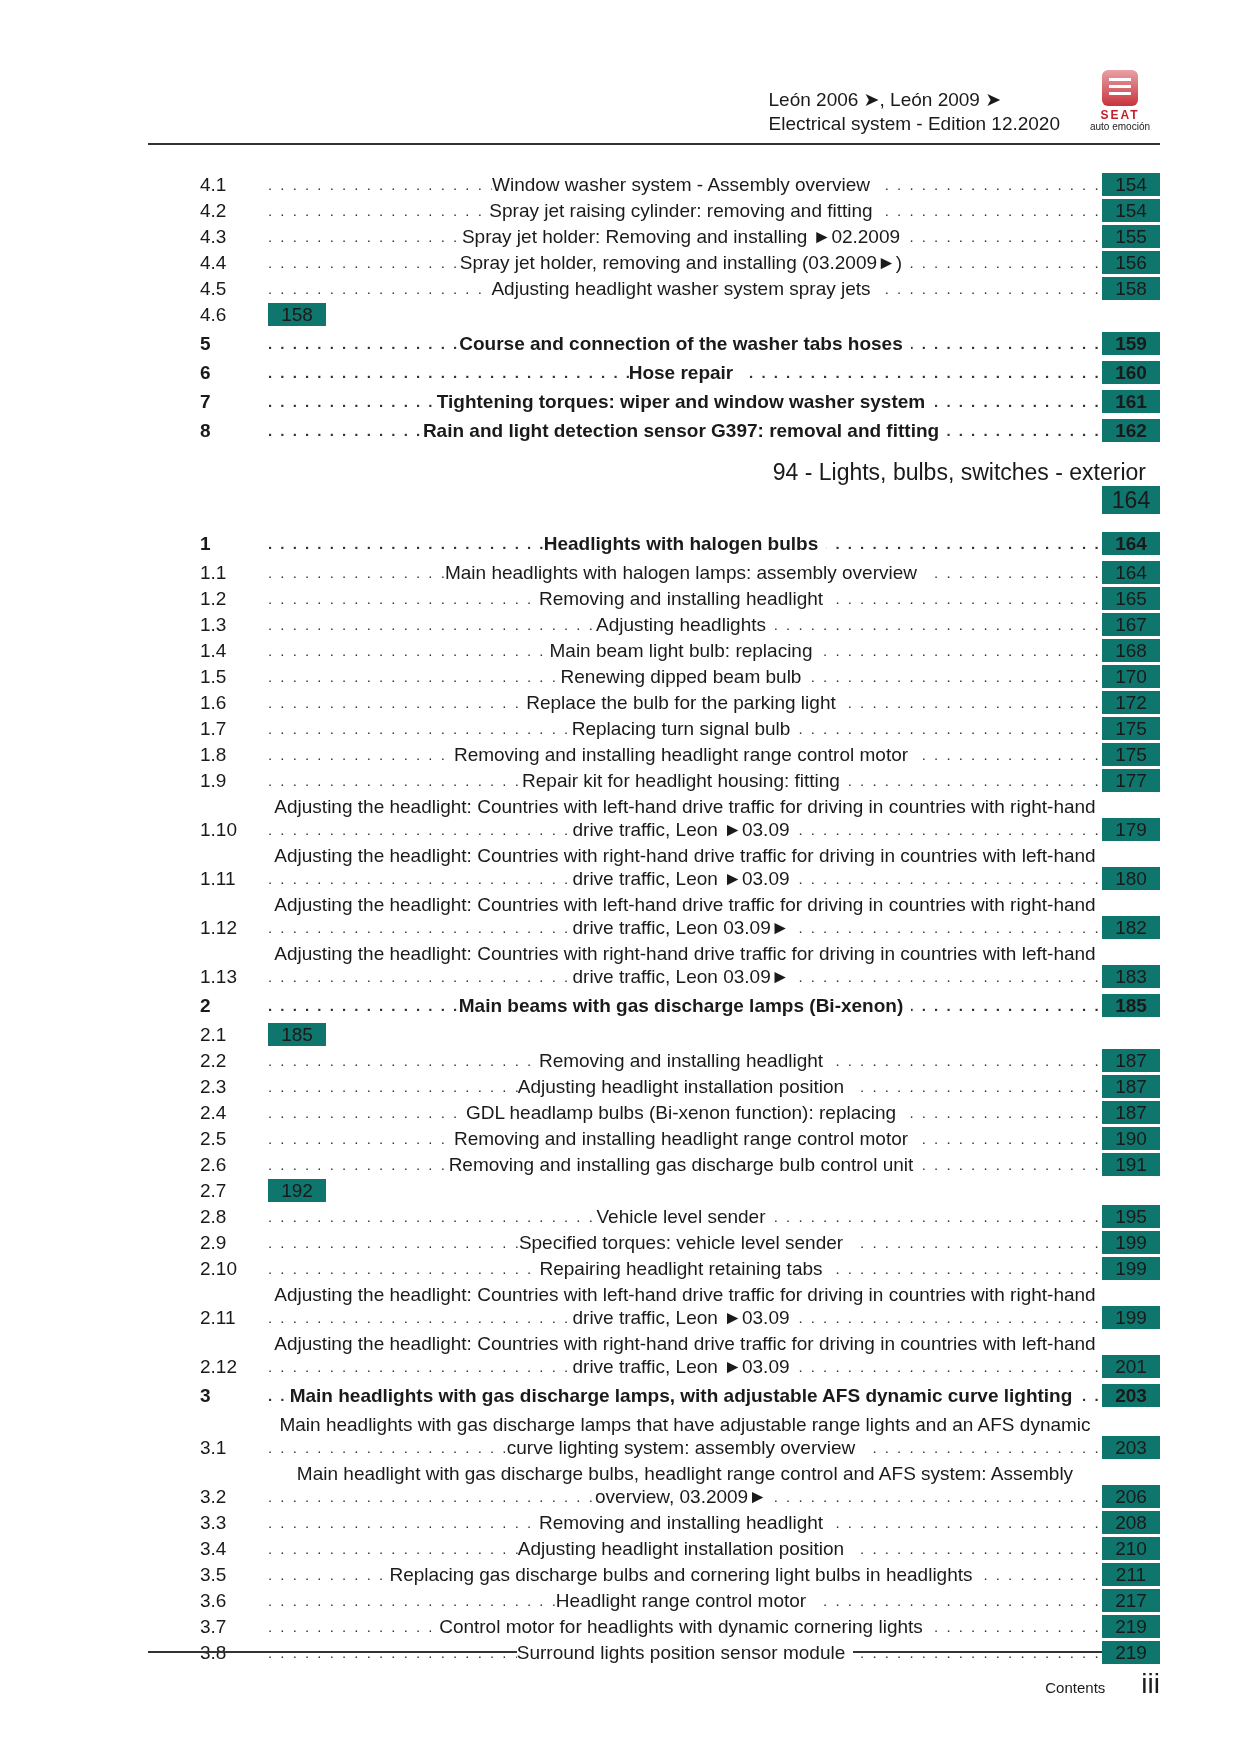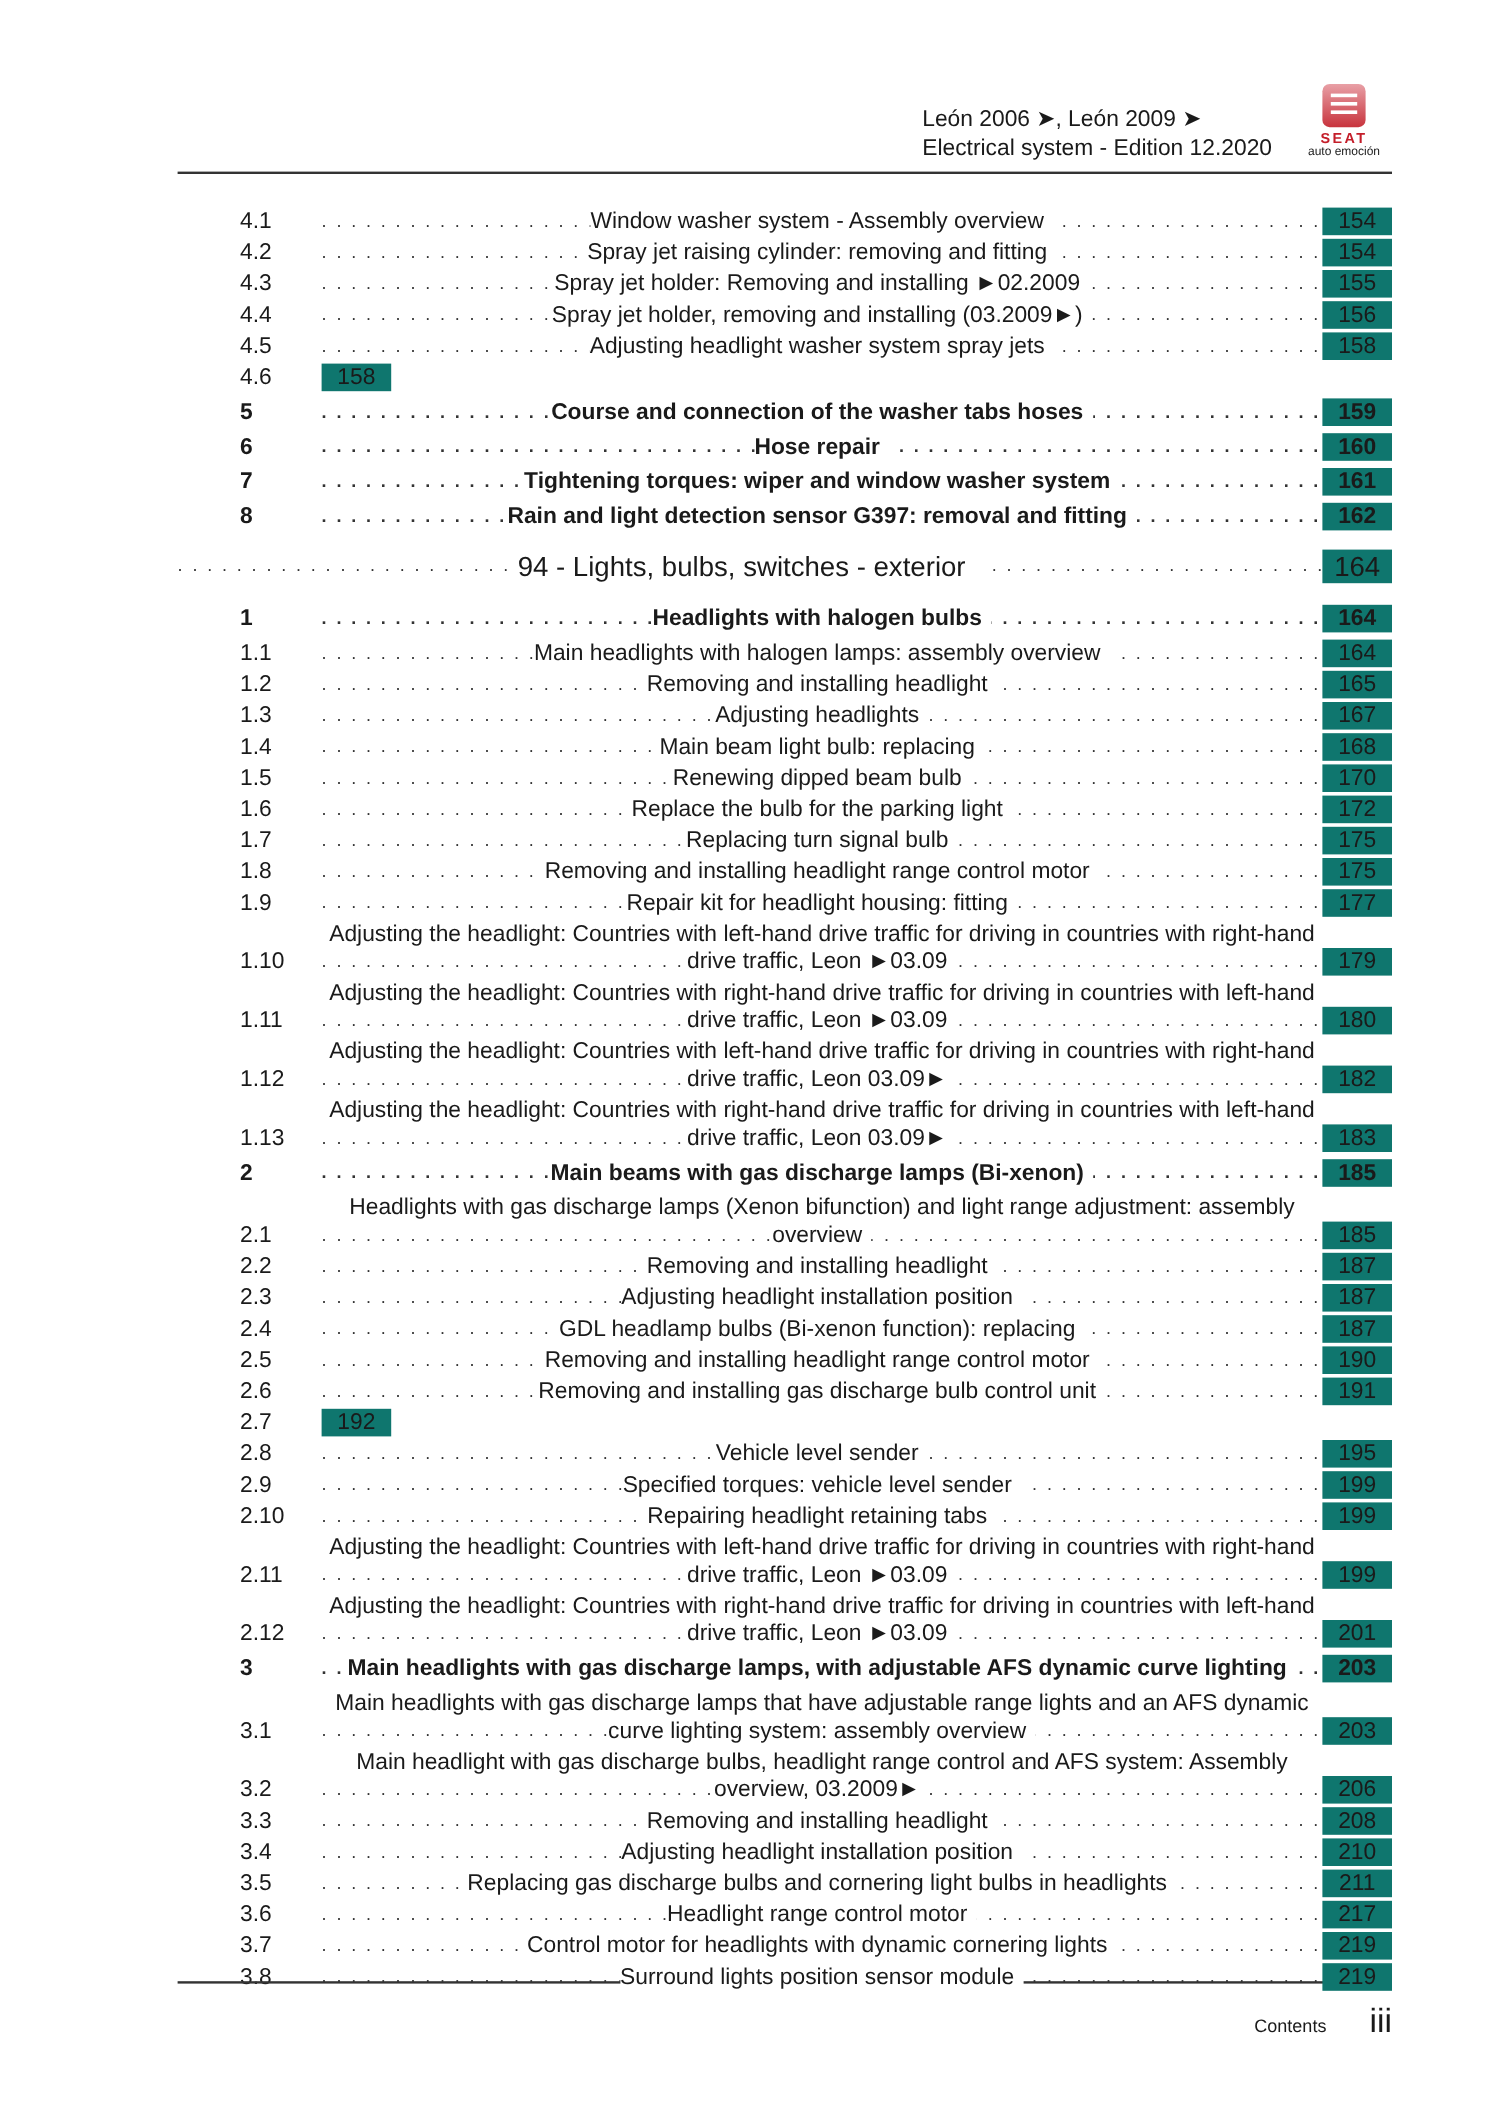--- a/index.html
+++ b/index.html
@@ -16,21 +16,21 @@
   .rule-bottom { position: absolute; left: 148px; top: 1651px; width: 1012px; border-top: 2px solid #333; }
   .toc { position: absolute; left: 148px; top: 173px; width: 1012px; }
   .row { position: relative; display: flex; align-items: flex-end; font-size: 19px; line-height: 23px; margin-bottom: 3px; }
   .row .num { width: 68px; padding-left: 52px; flex: none; }
   .row .title { flex: 1; overflow: hidden; white-space: normal; position: relative; text-align: center; }
   .row .title .txt { background: #fff; padding-right: 8px; position: relative; z-index: 1; }
   .row .title::after { content: ". . . . . . . . . . . . . . . . . . . . . . . . . . . . . . . . . . . . . . . . . . . . . . . . . . . . . . . . . . . . . . . . . . . . . . . . . . . . . . . . . . . . . . . . ";
                        position: absolute; left: 0; bottom: 0; white-space: nowrap; color: #333; font-size: 15px; letter-spacing: 2px; z-index: 0; }
   .row .page { width: 58px; text-align: center; flex: none; background: #0f766e; position: relative; z-index: 1; }
   .row.lvl1 { font-weight: bold; font-size: 19px; margin-top: 6px; margin-bottom: 6px; }
-  .row.chapter { font-size: 23px; line-height: 28px; margin-top: 16px; margin-bottom: 18px; }
+  .row.chapter { font-size: 23px; line-height: 28px; margin-top: 16px; margin-bottom: 18px; flex-direction: column; }
   .row.chapter .title .txt { padding-right: 14px; }
   .footer { position: absolute; top: 1668px; right: 80px; display: flex; align-items: baseline; gap: 36px; }
   .footer .label { font-size: 15px; }
   .footer .pg { font-size: 28px; }
 </style>
 </head>
 <body>
 
 <div class="header">
   <div>León 2006 ➤, León 2009 ➤</div>
@@ -173,21 +173,20 @@
       <span class="title"><span class="txt">Adjusting the headlight: Countries with right-hand drive traffic for driving in countries with left-hand drive traffic, Leon 03.09►</span></span>
       <span class="page">183</span>
     </div>
     <div class="row lvl1">
       <span class="num">2</span>
       <span class="title"><span class="txt">Main beams with gas discharge lamps (Bi-xenon)</span></span>
       <span class="page">185</span>
     </div>
     <div class="row">
       <span class="num">2.1</span>
-      <span class="title"><span class="txt">Headlights with gas discharge lamps (Xenon bifunction) and light range adjustment: assembly overview</span></span>
       <span class="page">185</span>
     </div>
     <div class="row">
       <span class="num">2.2</span>
       <span class="title"><span class="txt">Removing and installing headlight</span></span>
       <span class="page">187</span>
     </div>
     <div class="row">
       <span class="num">2.3</span>
       <span class="title"><span class="txt">Adjusting headlight installation position</span></span>

